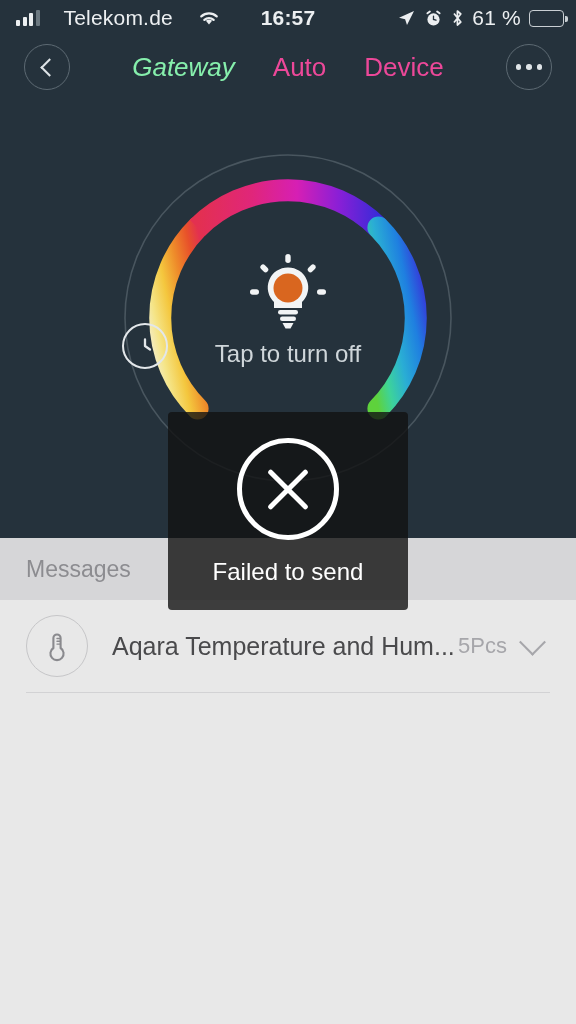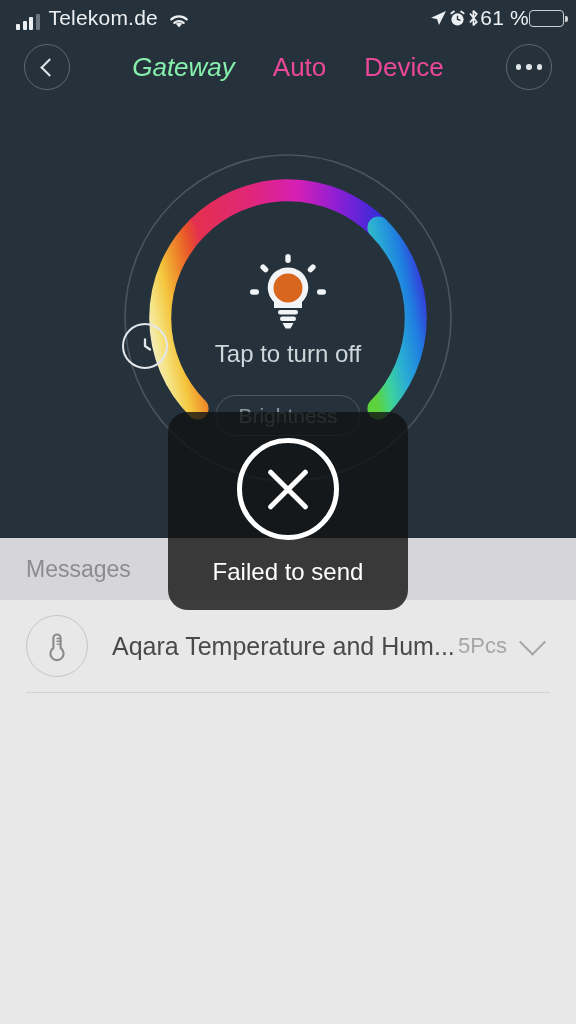--- a/index.html
+++ b/index.html
@@ -39,35 +39,36 @@
     display: flex;
     align-items: center;
     color: #eceff1;
     font-size: 21px;
     letter-spacing: 0.2px;
   }
   .sb-left {
     position: absolute;
     left: 16px;
     display: flex;
-    align-items: flex-end;
-    gap: 9px;
+    align-items: center;
+    gap: 24px;
   }
   .sb-center {
     position: absolute;
     left: 0; right: 0;
     text-align: center;
     font-weight: bold;
     font-size: 21px;
   }
   .sb-right {
     position: absolute;
     right: 12px;
     display: flex;
     align-items: center;
+    gap: 8px;
   }
   .signal-bars {
     display: flex;
     align-items: flex-end;
     gap: 2.5px;
     height: 16px;
   }
   .signal-bars i {
     display: block;
     width: 4px;
@@ -267,21 +268,21 @@
 
   
   .toast {
     position: absolute;
     left: 50%;
     transform: translateX(-50%);
     top: 412px;
     width: 240px;
     height: 198px;
     background: rgba(17,17,17,0.80);
-    border-radius: 20px;
+    border-radius: 4px;
     display: flex;
     flex-direction: column;
     align-items: center;
     z-index: 40;
   }
   .toast-icon {
     margin-top: 26px;
     width: 102px; height: 102px;
     border: 5px solid #ffffff;
     border-radius: 50%;
@@ -321,20 +322,21 @@
             <i></i>
         </span>
         <span class="carrier">Telekom.de</span>
         <svg width="24" height="18" viewBox="0 0 24 18">
           <path d="M12 15.6 L15.1 11.7 A5 5 0 0 0 8.9 11.7 Z" fill="#eceff1"></path>
           <path d="M4.3 7.4 A11.5 11.5 0 0 1 19.7 7.4" stroke="#eceff1" stroke-width="2.3" fill="none" stroke-linecap="round"></path>
           <path d="M7.4 10.9 A7 7 0 0 1 16.6 10.9" stroke="#eceff1" stroke-width="2.3" fill="none" stroke-linecap="round"></path>
         </svg>
       </div>
 
+      <div class="sb-center">16:57</div>
 
       <div class="sb-right">
         <svg width="20" height="20" viewBox="0 0 20 20">
           <path d="M18 3 L3 9.8 L9.1 11.3 L11 17 Z" fill="#eceff1"></path>
         </svg>
         <svg width="19" height="19" viewBox="0 0 20 20">
           <circle cx="10" cy="11" r="6.4" fill="#eceff1"></circle>
           <path d="M10 7.5 L10 11 L12.6 11.8" stroke="#25323c" stroke-width="1.4" fill="none" stroke-linecap="round"></path>
           <path d="M3.6 4.6 L6.2 2.6 M16.4 4.6 L13.8 2.6" stroke="#eceff1" stroke-width="2" stroke-linecap="round"></path>
         </svg>
@@ -423,23 +425,20 @@
           <path d="M46 21.5 A20 20 0 0 1 60 56 L60 62 L32 62 L32 56 A20 20 0 0 1 46 21.5 Z" fill="#f2f4f5"></path>
           <circle cx="46" cy="42" r="14.5" fill="#d9661f"></circle>
           <rect x="36" y="64" width="20" height="4.4" rx="2.2" fill="#f2f4f5"></rect>
           <rect x="38" y="70.5" width="16" height="4.4" rx="2.2" fill="#f2f4f5"></rect>
           <path d="M40.5 77 L51.5 77 L48.5 82.5 L43.5 82.5 Z" fill="#f2f4f5"></path>
         </svg>
       </div>
 
       <div class="tap-label">Tap to turn off</div>
 
-      <div class="brightness-pill">
-        <span>Brightness</span>
-      </div>
     </div>
   </div>
 
   <div class="bottom">
     <div class="messages-header">
       <span>Messages</span>
     </div>
 
     <div class="dev-list">
 

